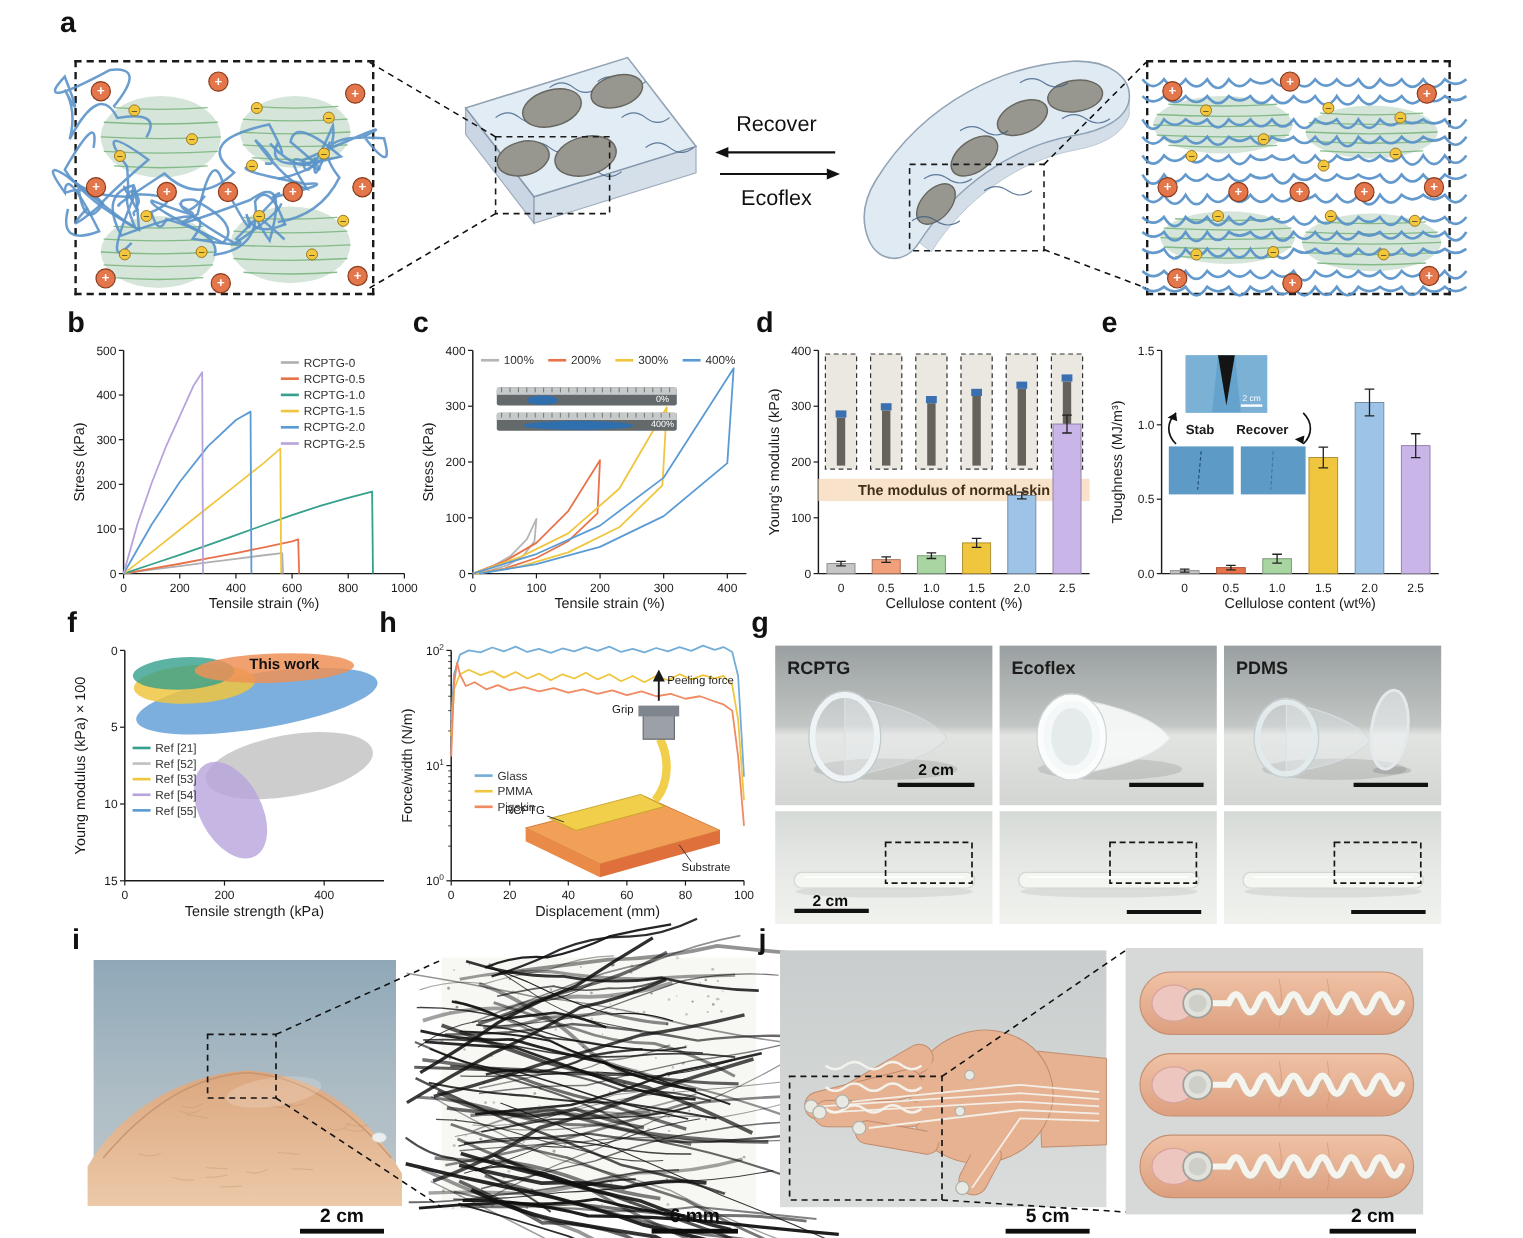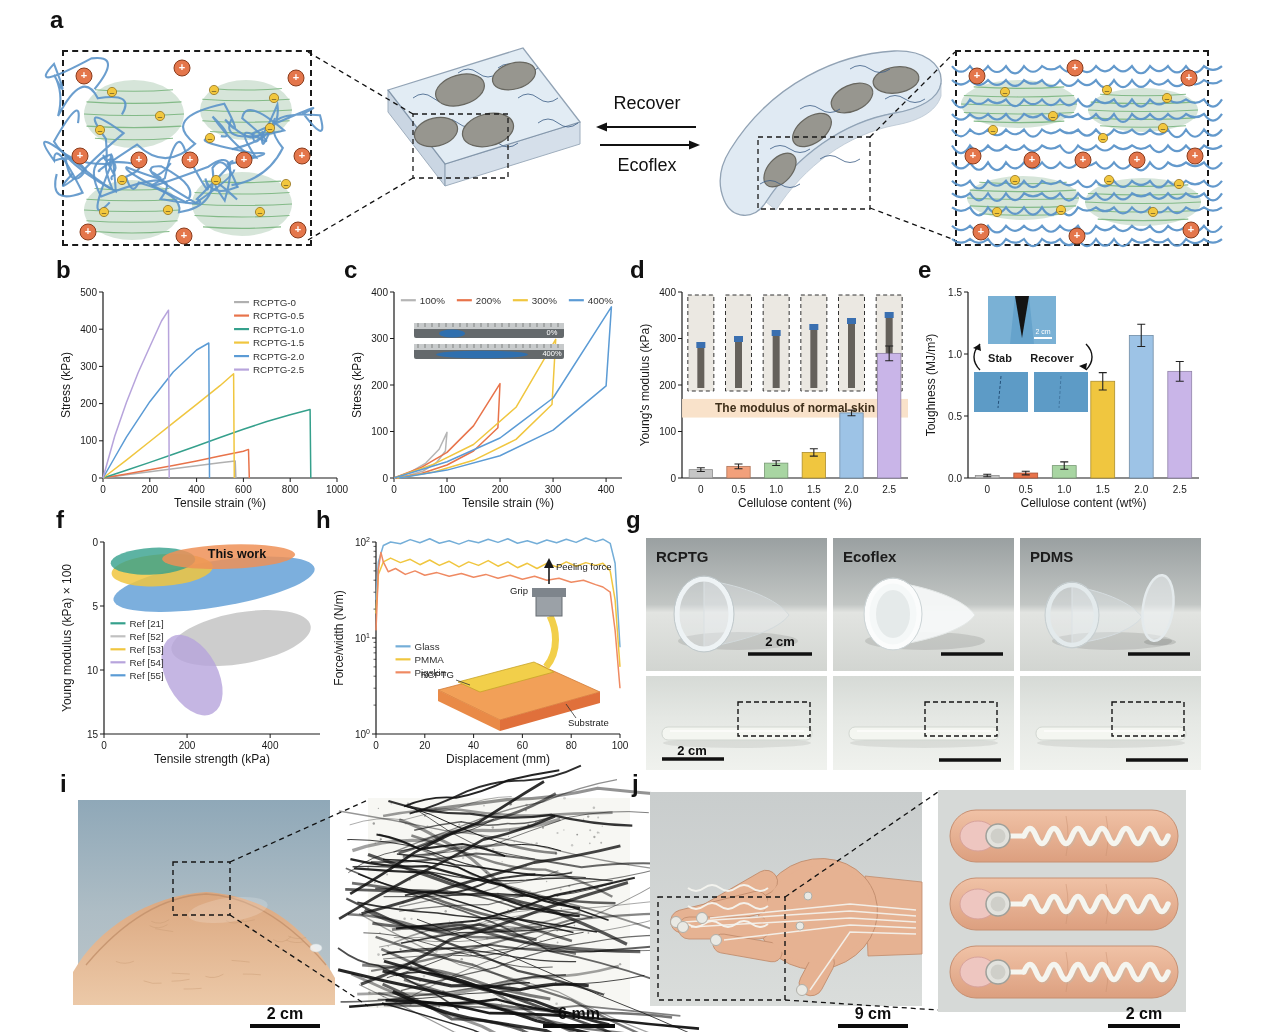--- a/index.html
+++ b/index.html
@@ -1057,21 +1057,21 @@
       <rect x="12" y="156" width="228" height="52" rx="26" fill="url(#fz)" stroke="#c79072" stroke-width="1"></rect>
       <path d="M128,162 q 4,20 0,40" stroke="#c98f6f" stroke-width="0.8" fill="none" opacity="0.6"></path>
       <path d="M168,162 q 4,20 0,40" stroke="#c98f6f" stroke-width="0.8" fill="none" opacity="0.6"></path>
       <ellipse cx="40" cy="182" rx="18" ry="15" fill="#eec6c0" stroke="#d8a39c" stroke-width="1"></ellipse>
       <line x1="72" x2="86" y1="182" y2="182" stroke="#f5f5ef" stroke-width="5"></line>
       <path d="M86,182 q 6,-15 12,0 q 6,15 12,0 q 6,-15 12,0 q 6,15 12,0 q 6,-15 12,0 q 6,15 12,0 q 6,-15 12,0 q 6,15 12,0 q 6,-15 12,0 q 6,15 12,0 q 6,-15 12,0 q 6,15 12,0" stroke="#b9b9b0" stroke-width="5.5" fill="none" opacity="0.35" transform="translate(1.5,1.5)"></path>
       <path d="M86,182 q 6,-15 12,0 q 6,15 12,0 q 6,-15 12,0 q 6,15 12,0 q 6,-15 12,0 q 6,15 12,0 q 6,-15 12,0 q 6,15 12,0 q 6,-15 12,0 q 6,15 12,0 q 6,-15 12,0 q 6,15 12,0" stroke="#f5f5ef" stroke-width="5.5" fill="none" stroke-linecap="round"></path>
       <circle cx="60" cy="182" r="12" fill="#e2e2dd" stroke="#9fa09a" stroke-width="1.5"></circle>
       <circle cx="60" cy="182" r="7.5" fill="#cfcfc9"></circle>
     </svg>
-  <div class="scalebar" style="left:838px;top:1005px;width:70px">9 cm</div>
+  <div class="scalebar" style="left:838px;top:1005px;width:70px">5 cm</div>
   <div class="scalebar" style="left:1108px;top:1005px;width:72px">2 cm</div>
 
   <svg class="abs overlay" style="left:0;top:0" width="1269" height="1032">
     <g stroke="#111" stroke-width="1.3" stroke-dasharray="5 4" fill="none">
       <line x1="308" y1="52" x2="413" y2="114"></line>
       <line x1="308" y1="240" x2="413" y2="178"></line>
       <line x1="870" y1="137" x2="955" y2="52"></line>
       <line x1="870" y1="208" x2="955" y2="240"></line>
       <line x1="230" y1="862" x2="368" y2="800"></line>
       <line x1="230" y1="915" x2="368" y2="1006"></line>

